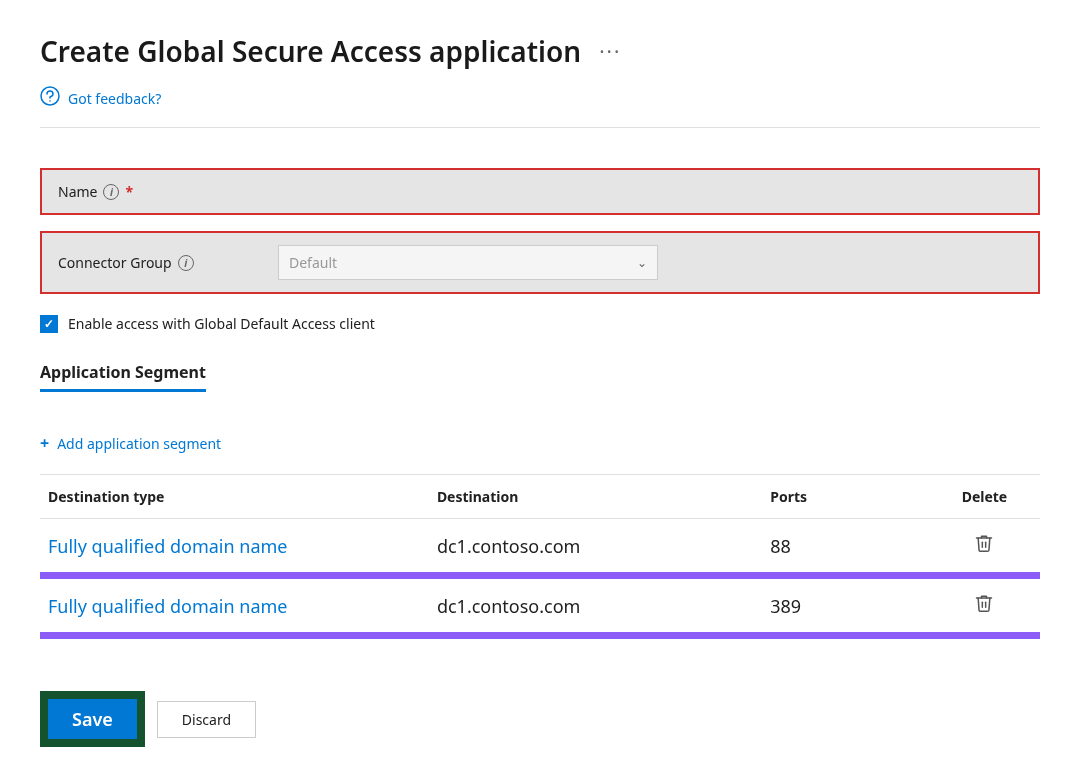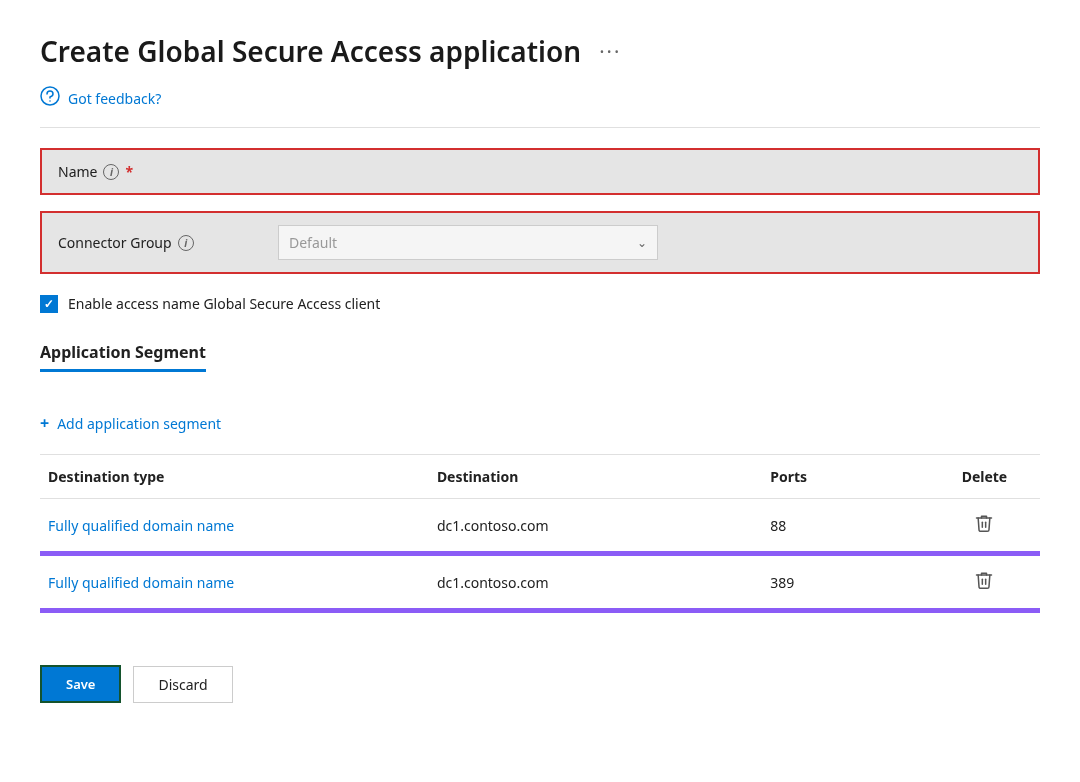--- a/index.html
+++ b/index.html
@@ -36,21 +36,21 @@
     }
 
     .feedback-row {
       display: flex;
       align-items: center;
       gap: 8px;
       color: #0078d4;
       font-size: 14px;
       padding-bottom: 16px;
       border-bottom: 1px solid #e0e0e0;
-      margin-bottom: 20px;
+      margin-bottom: 40px;
       cursor: pointer;
     }
 
     .feedback-icon {
       color: #0078d4;
       font-size: 18px;
     }
 
     .form-row {
       display: flex;
@@ -196,22 +196,22 @@
       font-weight: 700;
       font-size: 14px;
       color: #212121;
       text-align: left;
       padding: 12px 8px;
       border-bottom: 1px solid #e0e0e0;
     }
 
     .table td {
       padding: 14px 8px;
-      border-bottom: 5px solid #8b5cf6;
-      font-size: 14px;
+      border-bottom: 7px solid #8b5cf6;
+      font-size: 18px;
       vertical-align: middle;
     }
 
     .table .col-dest-type {
       width: 35%;
     }
 
     .table .col-dest {
       width: 30%;
     }
@@ -244,23 +244,23 @@
       display: flex;
       align-items: center;
       gap: 12px;
       margin-top: 32px;
       padding-top: 20px;
     }
 
     .btn-save {
       background: #0078d4;
       color: white;
-      border: 2px solid #14532d;
+      border: 8px solid #14532d;
       padding: 8px 24px;
-      font-size: 13px;
+      font-size: 18px;
       font-weight: 600;
       cursor: pointer;
       font-family: inherit;
       min-width: 80px;
     }
 
     .btn-discard {
       background: white;
       color: #212121;
       border: 1px solid #cccccc;
@@ -315,21 +315,21 @@
       <span>Default</span>
       <span class="chevron-icon">⌄</span>
     </div>
   </div>
 </div>
 
 <div class="checkbox-row">
   <div class="checkbox-custom">
     <span class="checkmark">✓</span>
   </div>
-  <span>Enable access name Global Secure Access client</span>
+  <span>Enable access with Global Default Access client</span>
 </div>
 
 <div>
   <div style="margin-bottom:20px;">
     <span class="section-title">Application Segment</span>
   </div>
 
   <button class="add-segment-btn">
     <span class="plus-icon">+</span>
     <span>Add application segment</span>

